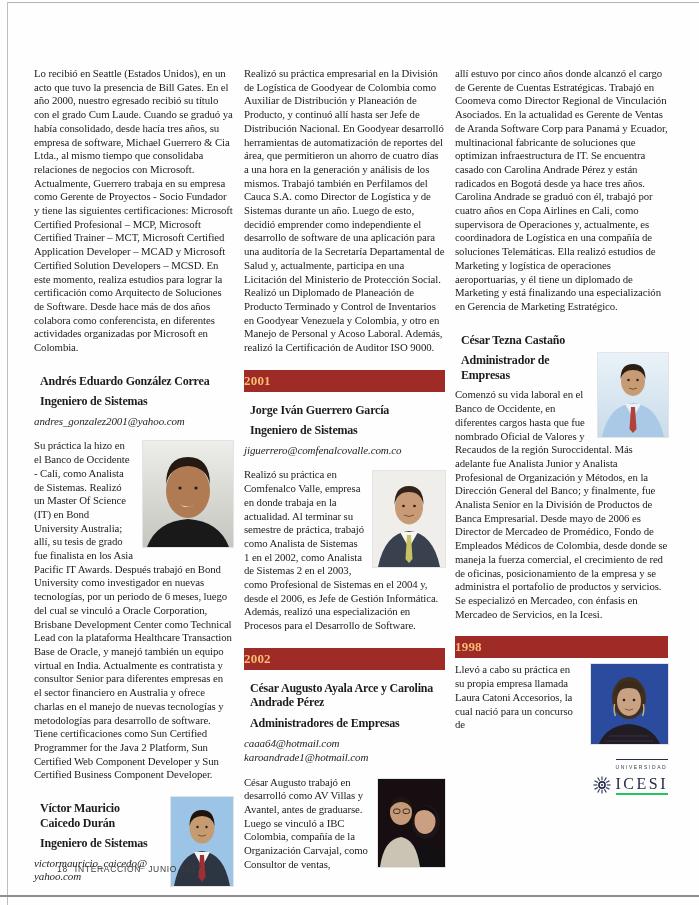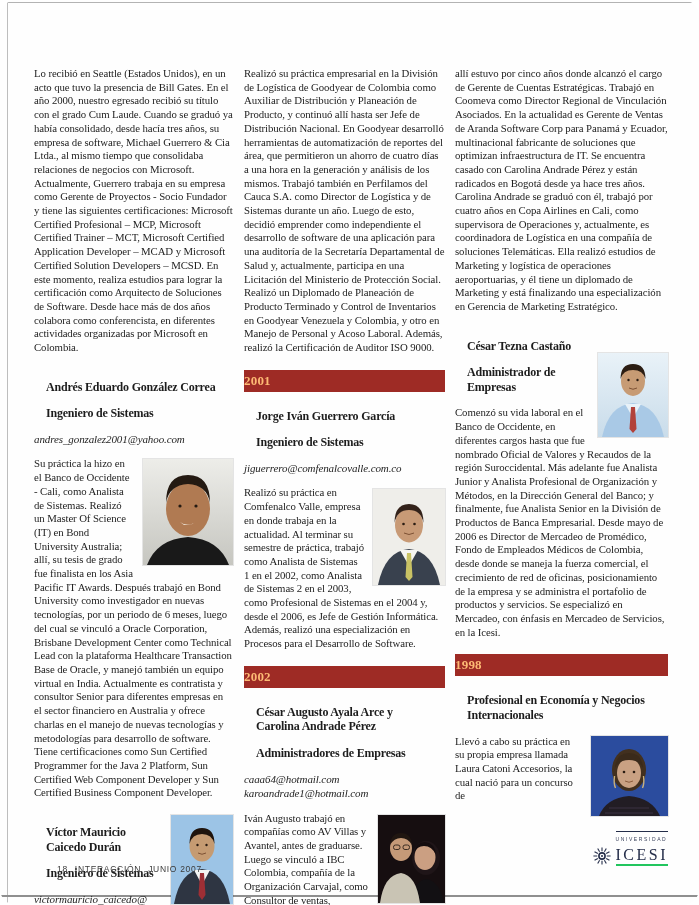--- a/index.html
+++ b/index.html
@@ -1,28 +1,28 @@
 <!DOCTYPE html>
 <html><head>
 <meta charset="utf-8">
 <style>
   html,body{margin:0;padding:0;background:#ffffff;}
   .page{position:relative;width:699px;height:905px;background:#fefefe;overflow:hidden;
-        font-family:"Liberation Serif", serif;color:#1d1d1d;border-radius:16px;}
+        font-family:"Liberation Serif", serif;color:#1d1d1d;}
   .edge-top{position:absolute;left:8px;top:2px;right:0;height:1px;background:#b3b3b3;}
   .edge-left{position:absolute;left:7px;top:2px;bottom:0;width:1px;background:#bdbdbd;}
   .edge-bottom{position:absolute;left:0;top:895px;width:100%;height:2px;background:#8f8f8f;}
 
   .col{position:absolute;top:67px;font-size:10.8px;line-height:13.7px;letter-spacing:-0.1px;text-align:left;}
   .col1{left:34px;width:199px;}
   .col2{left:244px;width:201px;}
   .col3{left:455px;width:213px;}
   .col p{margin:0;}
   .profile{margin-top:13px;display:flow-root;}
-  h3{font-size:12px;line-height:14.6px;margin:12px;font-weight:bold;letter-spacing:-0.2px;}
+  h3{font-size:12px;line-height:14.6px;margin:6px;font-weight:bold;letter-spacing:-0.2px;}
   .email{font-style:italic;font-size:11px;line-height:13.5px;margin:1px 0 11px 0;}
   .email.tight{margin-bottom:6px;}
   .banner{background:#9e2b25;color:#fdba74;font-weight:bold;font-size:13px;line-height:15px;
           padding:3px 6px 4px 0;margin:15px 0 5px 0;letter-spacing:0.2px;}
   .photo{float:right;margin:2px 0 5px 9px;outline:1px solid rgba(0,0,0,0.10);}
   .wrap-any{overflow-wrap:break-word;}
 
   .icesi{float:right;clear:right;margin-top:10px;display:flex;align-items:flex-end;gap:4px;color:#242d49;}
   .icesi-text{display:flex;flex-direction:column;}
   .icesi-univ{font-family:"Liberation Sans", sans-serif;font-size:5px;letter-spacing:1.6px;
@@ -124,21 +124,21 @@
           <ellipse cx="48" cy="43" rx="14" ry="17" fill="#1f1518"></ellipse>
           <ellipse cx="47" cy="42" rx="10.5" ry="13" fill="#cb9f82"></ellipse>
           <path d="M36,38 Q38,27 47,27 Q57,28 58,40 Q54,31 46,31 Q39,31 36,38 Z" fill="#140c0e"></path>
           <path d="M32,88 Q36,66 48,64 Q62,66 66,88 Z" fill="#121013"></path>
           <ellipse cx="23" cy="33" rx="11" ry="13" fill="#c59a78"></ellipse>
           <path d="M12,30 Q13,18 23,18 Q33,18 34,30 Q30,23 23,23 Q16,23 12,30 Z" fill="#201611"></path>
           <rect x="15.5" y="30" width="6.5" height="4.5" rx="2" fill="none" stroke="#3b2c22" stroke-width="1"></rect>
           <rect x="25" y="30" width="6.5" height="4.5" rx="2" fill="none" stroke="#3b2c22" stroke-width="1"></rect>
           <path d="M2,88 Q6,60 23,58 Q38,60 42,88 Z" fill="#c9c4b4"></path>
         </svg>
-        <span>Iván Augusto trabajó en compañías como AV Villas y Avantel, antes de graduarse. Luego se vinculó a IBC Colombia, compañía de la Organización Carvajal, como Consultor de ventas,</span>
+        <span>César Augusto trabajó en desarrolló como AV Villas y Avantel, antes de graduarse. Luego se vinculó a IBC Colombia, compañía de la Organización Carvajal, como Consultor de ventas,</span>
       </p>
     </div>
   </div>
 
   <div class="col col3">
     <p>allí estuvo por cinco años donde alcanzó el cargo de Gerente de Cuentas Estratégicas. Trabajó en Coomeva como Director Regional de Vinculación Asociados. En la actualidad es Gerente de Ventas de Aranda Software Corp para Panamá y Ecuador, multinacional fabricante de soluciones que optimizan infraestructura de IT. Se encuentra casado con Carolina Andrade Pérez y están radicados en Bogotá desde ya hace tres años. Carolina Andrade se graduó con él, trabajó por cuatro años en Copa Airlines en Cali, como supervisora de Operaciones y, actualmente, es coordinadora de Logística en una compañía de soluciones Telemáticas. Ella realizó estudios de Marketing y logística de operaciones aeroportuarias, y él tiene un diplomado de Marketing y está finalizando una especialización en Gerencia de Marketing Estratégico.</p>
 
     <div class="profile">
       <svg class="photo" style="margin-top:26px;" width="70" height="84" viewBox="0 0 70 84">
         <defs>
@@ -158,21 +158,20 @@
         <polygon points="33,54 37,54 38.5,76 35,80 31.5,76" fill="#b2413a"></polygon>
       </svg>
       <h3>César Tezna Castaño</h3>
       <h3>Administrador de Empresas</h3>
       <p>Comenzó su vida laboral en el Banco de Occidente, en diferentes cargos hasta que fue nombrado Oficial de Valores y Recaudos de la región Suroccidental. Más adelante fue Analista Junior y Analista Profesional de Organización y Métodos, en la Dirección General del Banco; y finalmente, fue Analista Senior en la División de Productos de Banca Empresarial. Desde mayo de 2006 es Director de Mercadeo de Promédico, Fondo de Empleados Médicos de Colombia, desde donde se maneja la fuerza comercial, el crecimiento de red de oficinas, posicionamiento de la empresa y se administra el portafolio de productos y servicios. Se especializó en Mercadeo, con énfasis en Mercadeo de Servicios, en la Icesi.</p>
     </div>
 
     <div class="banner">1998</div>
 
     <div class="profile" style="margin-top:0;">
-      <h3>Profesional en Economía y Negocios Internacionales</h3>
       <div style="display:flow-root;">
         <svg class="photo" style="margin-top:1px;" width="77" height="80" viewBox="0 0 77 80">
           <rect width="77" height="80" fill="#2b4c9e"></rect>
           <ellipse cx="38" cy="34" rx="17" ry="21" fill="#42301f"></ellipse>
           <ellipse cx="38" cy="37" rx="12" ry="15" fill="#c9a183"></ellipse>
           <path d="M24,32 Q25,17 38,17 Q51,17 52,32 Q48,24 38,24 Q28,24 24,32 Z" fill="#3a2a1b"></path>
           <circle cx="33" cy="36" r="1.3" fill="#2a1c12"></circle>
             <circle cx="43" cy="36" r="1.3" fill="#2a1c12"></circle>
           <path d="M34,45 Q38,47.5 42,45" stroke="#8a5c3e" stroke-width="1" fill="none"></path>
           <path d="M23.5,40 Q22.5,48 24.5,52" stroke="#c9b07a" stroke-width="1.4" fill="none"></path>

